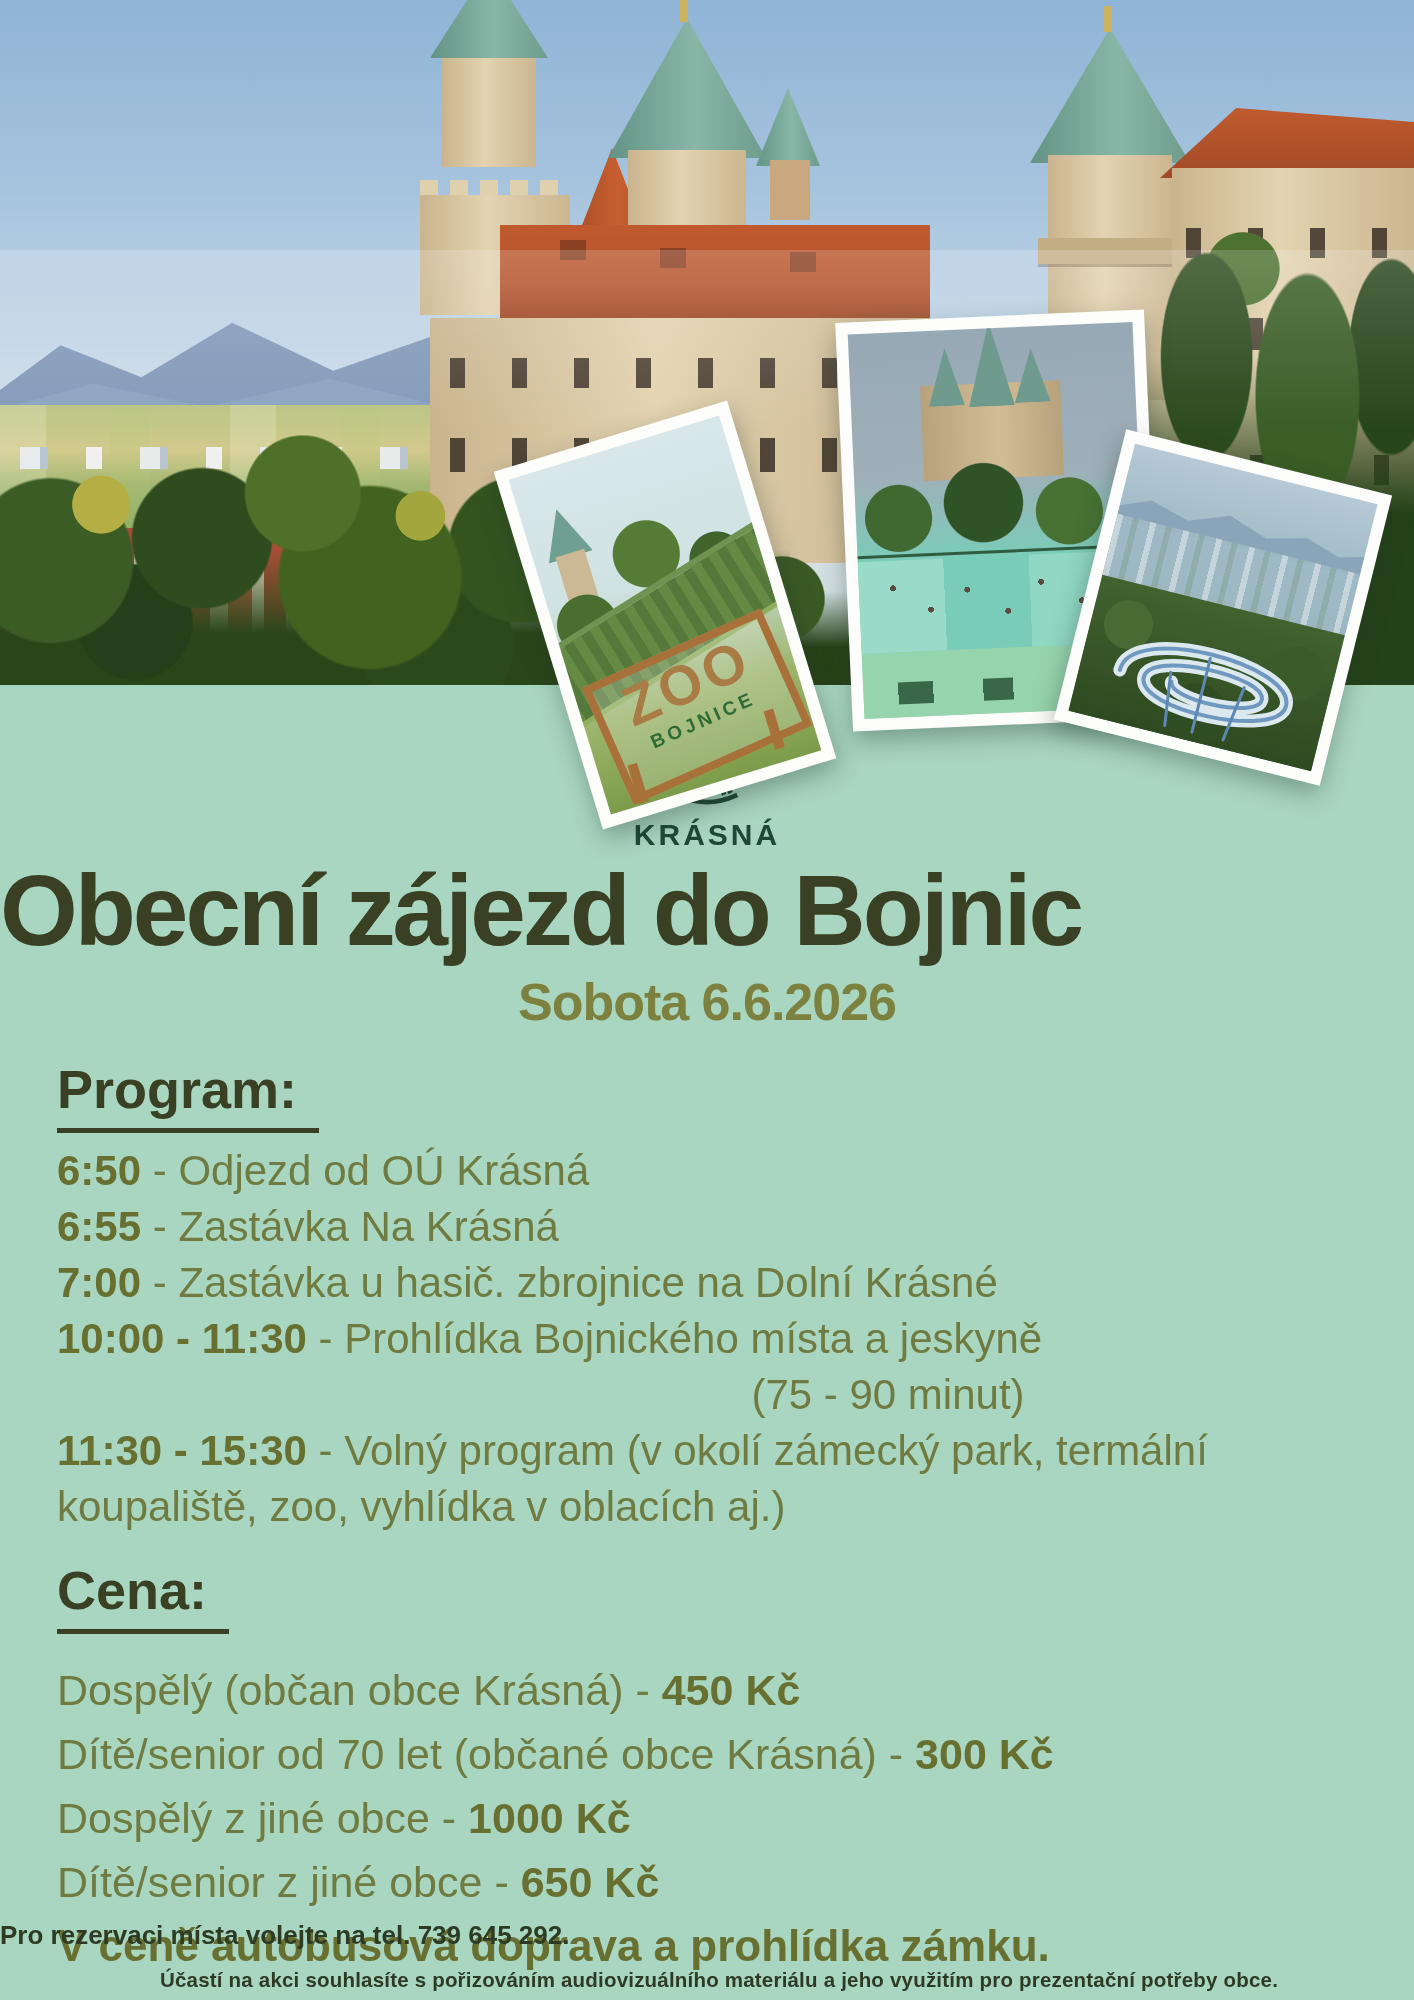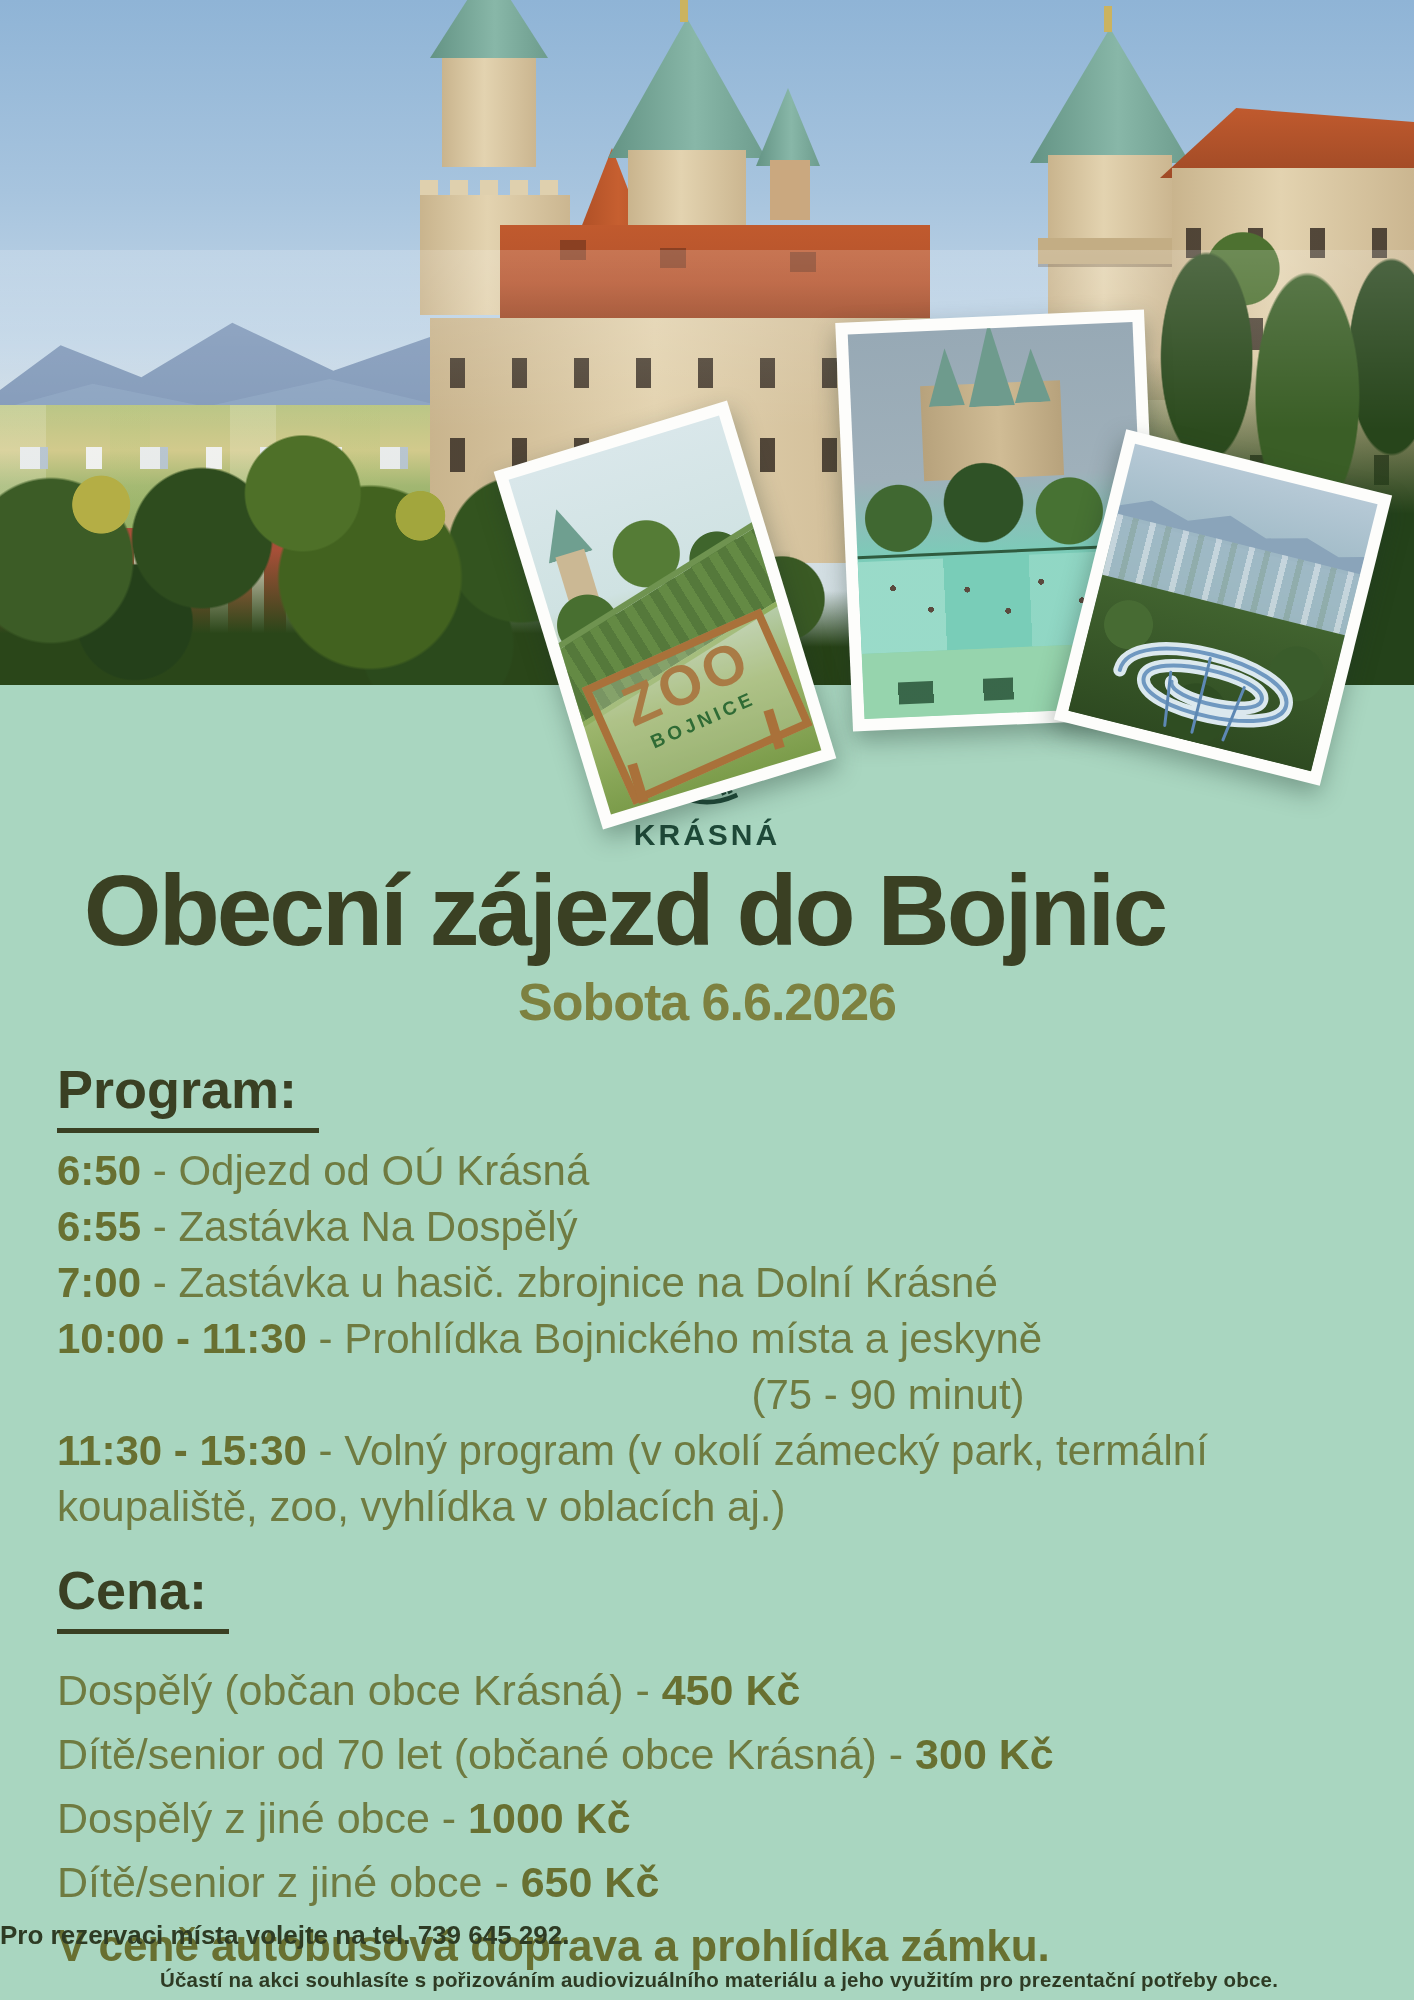--- a/index.html
+++ b/index.html
@@ -153,21 +153,21 @@
       radial-gradient(circle 45px at 85% 35%, #3a5c2b 60%, transparent 62%),
       radial-gradient(circle 50px at 50% 80%, #2f4d22 60%, transparent 62%),
       linear-gradient(180deg,#41632f,#2e4a21); }
   .s-spiral { position:absolute; left:5px; top:118px; }
 
   
   .logo-wrap { left:0; top:750px; width:1414px; text-align:center; }
   .logo-text { margin-top:2px; font-weight:bold; font-size:30px; letter-spacing:3px; color:#1e4938; }
 
   
-  .title { left:0; top:856px; width:1165px; text-align:right;
+  .title { left:0; top:856px; width:1165px; text-align:left;
            font-weight:bold; font-size:100px; letter-spacing:-3px; color:#3a4023; line-height:1.08; }
   .subtitle { left:0; top:972px; width:1414px; text-align:center;
            font-weight:bold; font-size:52px; letter-spacing:-1px; color:#7d8140; }
 
   
   .content { left:57px; top:1058px; width:1310px; color:#6f7b41; }
   .heading { display:inline-block; font-weight:bold; font-size:54px; color:#3a4023;
              border-bottom:5px solid #3a4023; padding:0 22px 8px 0; margin-bottom:10px; }
   .pline { font-size:42px; line-height:56px; }
   .pline .t { font-weight:bold; color:#687031; }
@@ -291,21 +291,21 @@
     <div class="logo-text">KRÁSNÁ</div>
   </div>
 
   <div class="abs title">Obecní zájezd do Bojnic</div>
   <div class="abs subtitle">Sobota 6.6.2026</div>
 
   <div class="abs content">
     <div><span class="heading">Program: </span></div>
 
     <div class="pline"><span class="t">6:50</span><span> - Odjezd od OÚ Krásná</span></div>
-    <div class="pline"><span class="t">6:55</span><span> - Zastávka Na Dospělý</span></div>
+    <div class="pline"><span class="t">6:55</span><span> - Zastávka Na Krásná</span></div>
     <div class="pline"><span class="t">7:00</span><span> - Zastávka u hasič. zbrojnice na Dolní Krásné</span></div>
     <div class="pline"><span class="t">10:00 - 11:30</span><span> - Prohlídka Bojnického místa a jeskyně</span></div>
     <div class="pnote">(75 - 90 minut)</div>
     <div class="pline"><span class="t">11:30 - 15:30</span><span> - Volný program (v okolí zámecký park, termální koupaliště, zoo, vyhlídka v oblacích aj.)</span></div>
 
     <div class="cena-gap"><span class="heading">Cena: </span></div>
 
     <div class="prices">
       <div class="prline"><span>Dospělý (občan obce Krásná) - </span><span class="pr">450 Kč</span></div>
       <div class="prline"><span>Dítě/senior od 70 let (občané obce Krásná) - </span><span class="pr">300 Kč</span></div>

